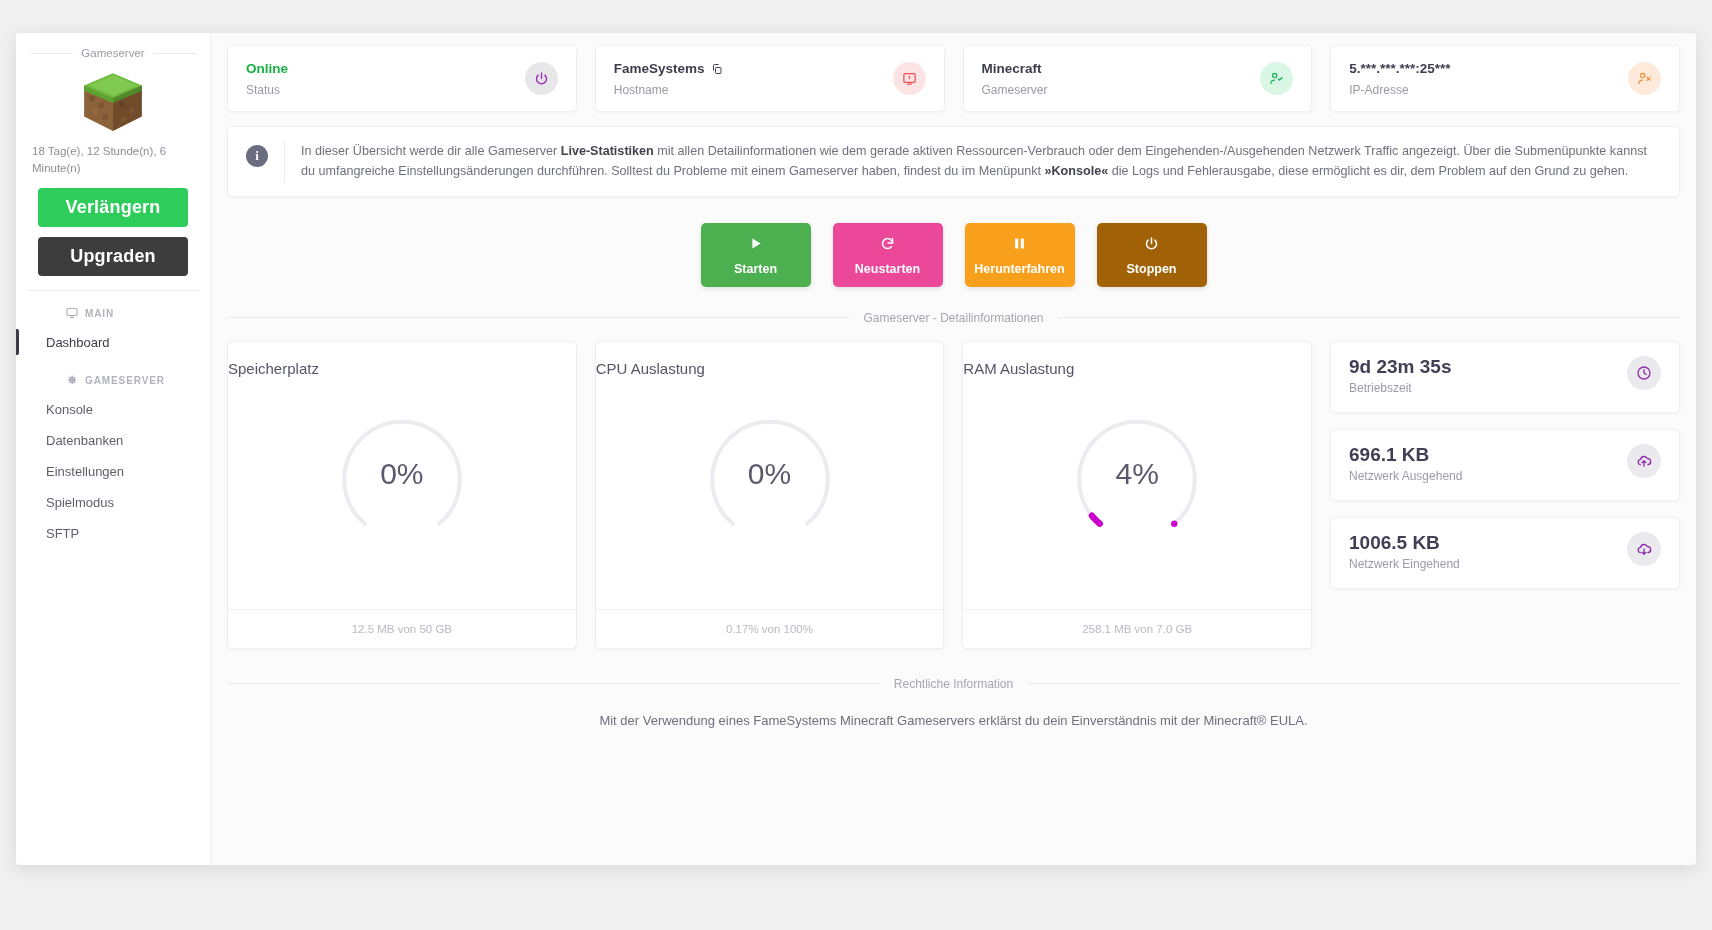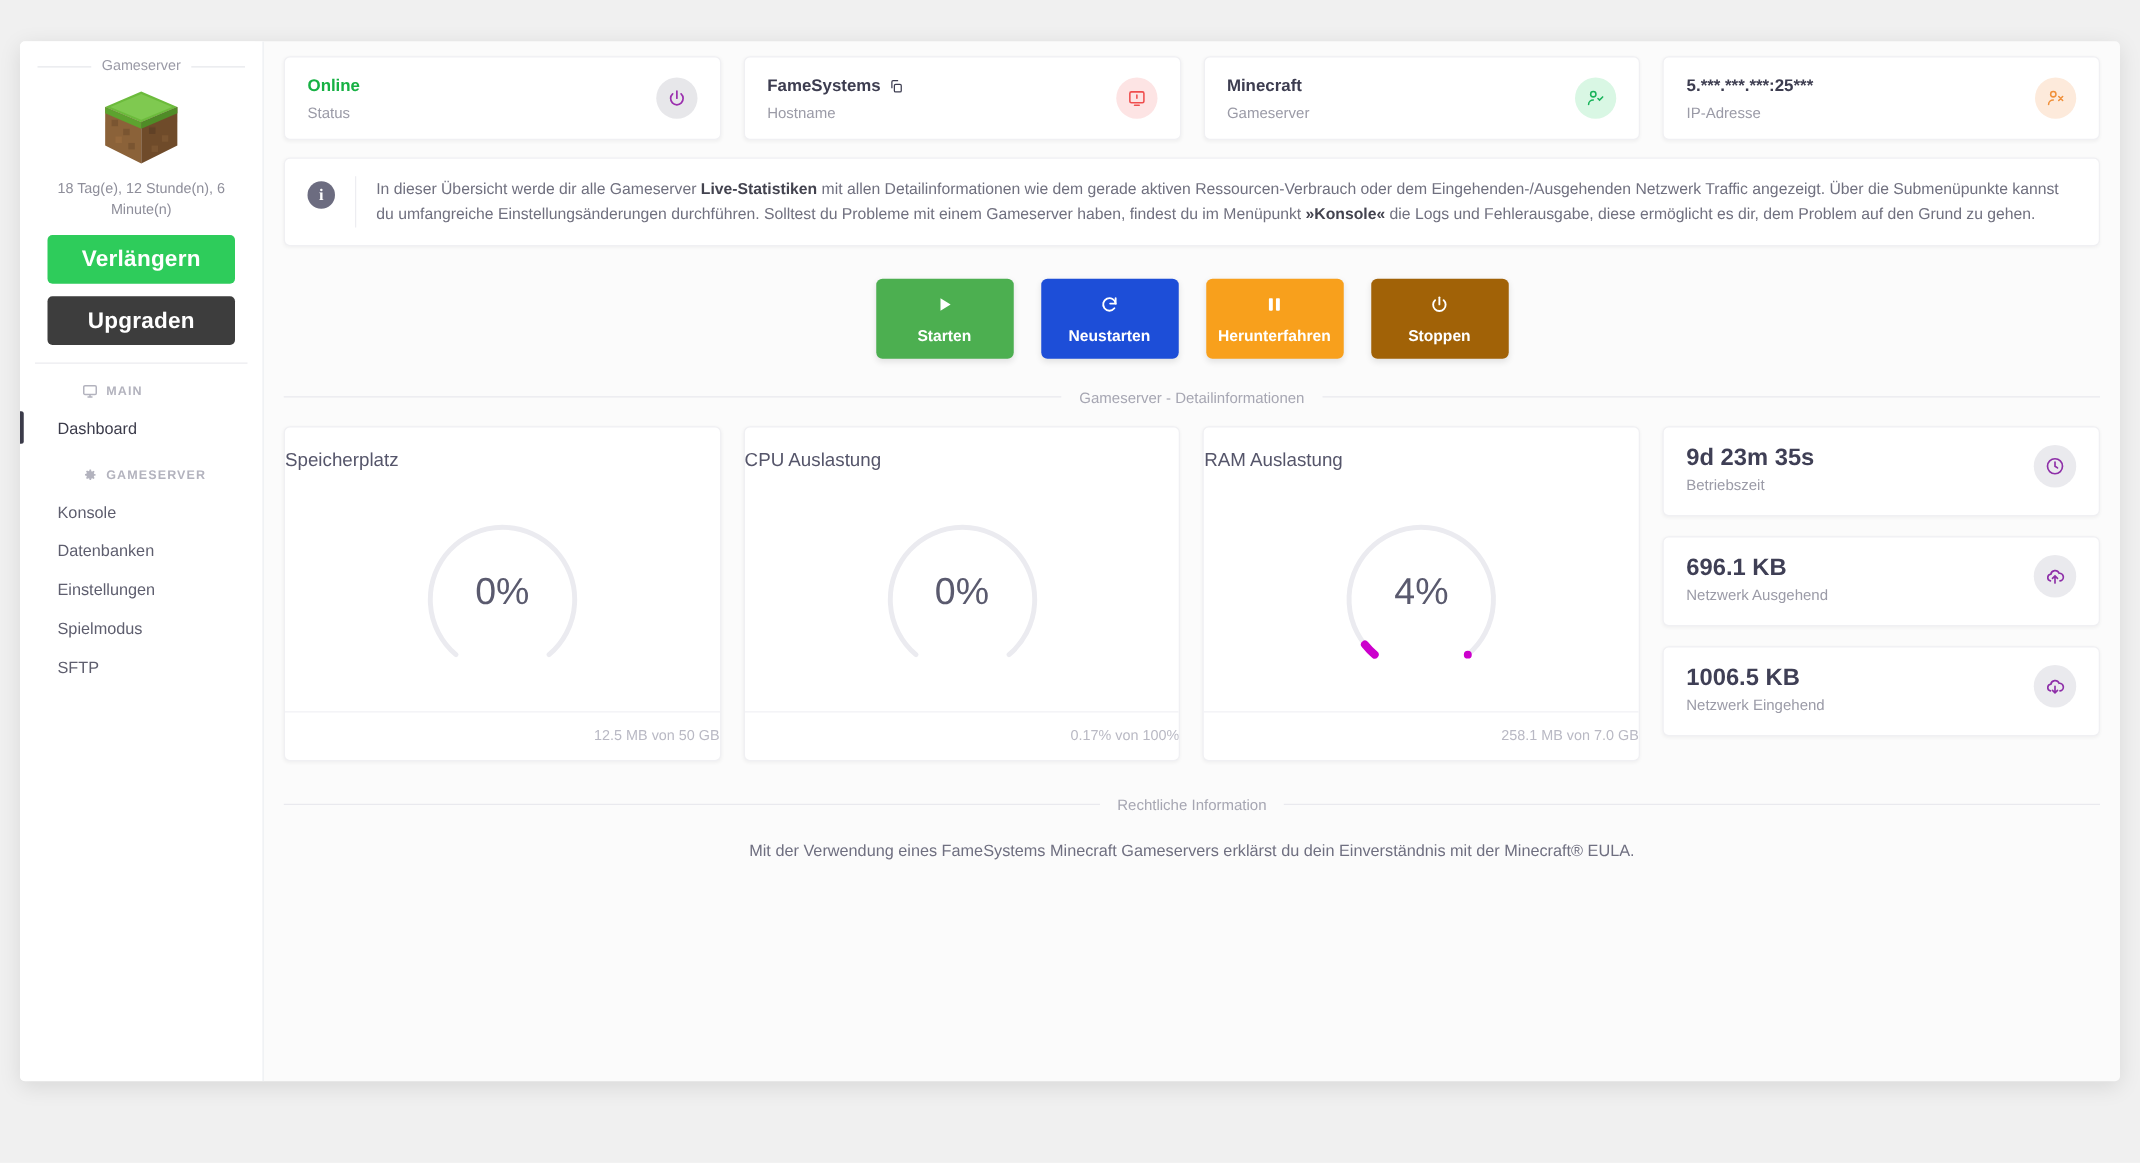--- a/index.html
+++ b/index.html
@@ -32,21 +32,21 @@
     display: flex; align-items: center; justify-content: center;
     gap: 8px; padding: 0 14px; margin-bottom: 4px;
   }
   .side-title .bar { flex: 1; height: 1px; background: #e6e8ec; }
   .side-title .txt { font-size: 11.5px; color: #9a9aa6; white-space: nowrap; }
 
   .mc-block { display: flex; justify-content: center; margin: 10px 0 8px; }
   .mc-svg { width: 66px; height: 66px; display: block; }
 
   .expiry {
-    font-size: 11.5px; color: #8e8e9a; text-align: center;
+    font-size: 11.5px; color: #8e8e9a; 
     line-height: 1.45; padding: 0 16px; margin-bottom: 12px;
   }
   .side-btn {
     display: block; width: 150px; margin: 0 auto 10px;
     padding: 9px 0; border-radius: 4px; border: none;
     font-size: 18px; font-weight: bold; color: #fff;
     text-align: center; cursor: pointer; letter-spacing: .2px;
   }
   .btn-green { background: #2ecc5b; }
   .btn-dark  { background: #3d3d3d; }
@@ -125,21 +125,21 @@
     display: flex; justify-content: center; gap: 22px; margin-top: 26px;
   }
   .act {
     width: 110px; padding: 13px 0 11px; border: none; border-radius: 5px;
     color: #fff; cursor: pointer; text-align: center;
     box-shadow: 0 2px 5px rgba(0,0,0,0.10);
   }
   .act svg { width: 15px; height: 15px; display: block; margin: 0 auto 10px; }
   .act .t { font-size: 12.5px; font-weight: bold; }
   .a-green { background: #4caf50; }
-  .a-grey  { background: #1d4ed8; }
+  .a-grey  { background: #ec4899; }
   .a-orng  { background: #f8a01c; }
   .a-red   { background: #a16207; }
 
   
   .divider {
     display: flex; align-items: center; gap: 14px; margin: 24px 0 16px;
   }
   .divider .ln { flex: 1; height: 1px; background: #e9e9ee; }
   .divider .tl { font-size: 12px; color: #a6a6b2; white-space: nowrap; }
 
@@ -155,22 +155,22 @@
     padding: 18px 0 2px;
   }
   .gwrap { position: relative; height: 190px; display: flex;
            align-items: center; justify-content: center; }
   .gwrap svg { width: 152px; height: 152px; }
   .gwrap .pc {
     position: absolute; font-size: 30px; color: #5a5a6e;
     top: 50%; left: 50%; transform: translate(-50%, -50%);
   }
   .gcard .gf {
-    border-top: 1px solid #f1f1f5; text-align: right;
-    font-size: 11.5px; color: #b9b9c4; padding: 13px 0 13px;
+    border-top: 1px solid #f1f1f5; text-align: center;
+    font-size: 11.5px; color: #b9b9c4; padding: 13px 0 13px; margin-top: 40px;
   }
 
   .sidestats { width: 350px; flex: 0 0 350px; display: flex;
                flex-direction: column; gap: 16px; }
   .scard {
     background: #fff; border: 1px solid #f0f0f3; border-radius: 5px;
     box-shadow: 0 1px 3px rgba(0,0,0,0.045);
     padding: 14px 18px; display: flex; 
     justify-content: space-between; min-height: 72px;
   }

